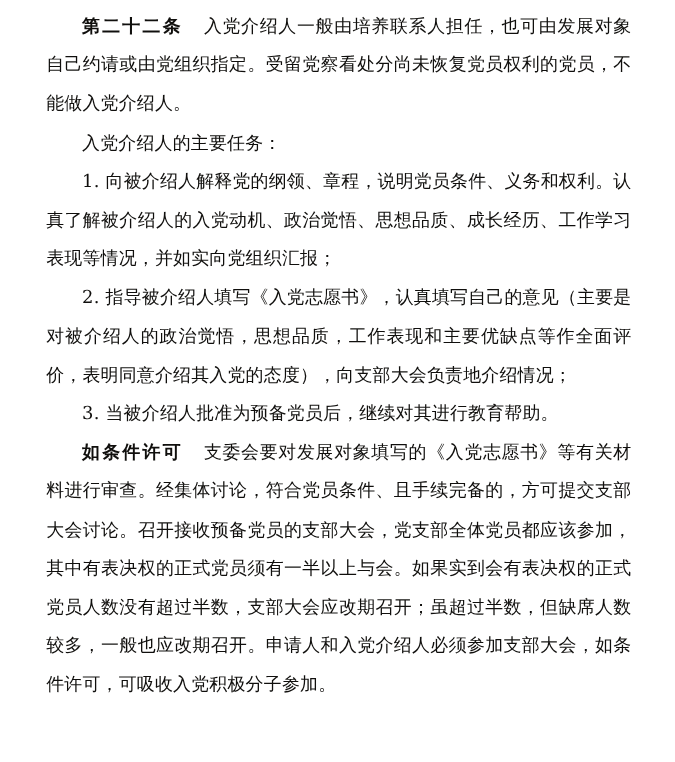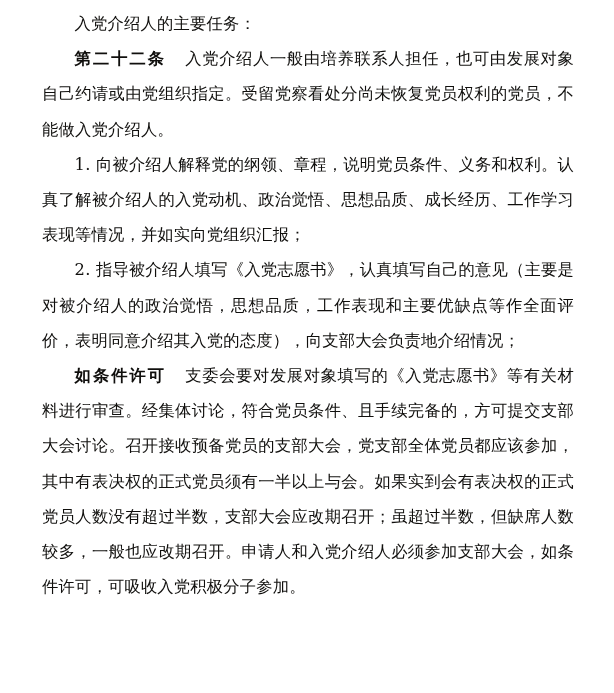--- a/index.html
+++ b/index.html
@@ -41,26 +41,27 @@
     display: inline-block;
     width: 1.15em;
   }
 </style>
 </head>
 <body>
 
 <div id="page">
   <div class="doc-body">
 
+    <p class="para indent"><span class="art-head">第二十二条</span><span class="gap"></span><span>入党介绍人一般由培养联系人担任，也可由发展对象自己约请或由党组织指定。受留党察看处分尚未恢复党员权利的党员，不能做入党介绍人。</span></p>
+
     <p class="para indent"><span>入党介绍人的主要任务：</span></p>
-
-    <p class="para indent"><span class="art-head">第二十二条</span><span class="gap"></span><span>入党介绍人一般由培养联系人担任，也可由发展对象自己约请或由党组织指定。受留党察看处分尚未恢复党员权利的党员，不能做入党介绍人。</span></p>
 
     <p class="para indent"><span>1. 向被介绍人解释党的纲领、章程，说明党员条件、义务和权利。认真了解被介绍人的入党动机、政治觉悟、思想品质、成长经历、工作学习表现等情况，并如实向党组织汇报；</span></p>
 
     <p class="para indent"><span>2. 指导被介绍人填写《入党志愿书》，认真填写自己的意见（主要是对被介绍人的政治觉悟，思想品质，工作表现和主要优缺点等作全面评价，表明同意介绍其入党的态度），向支部大会负责地介绍情况；</span></p>
 
+    <p class="para indent"><span>3. 当被介绍人批准为预备党员后，继续对其进行教育帮助。</span></p>
 
 
     <p class="para indent"><span class="art-head">如条件许可</span><span class="gap"></span><span>支委会要对发展对象填写的《入党志愿书》等有关材料进行审查。经集体讨论，符合党员条件、且手续完备的，方可提交支部大会讨论。召开接收预备党员的支部大会，党支部全体党员都应该参加，其中有表决权的正式党员须有一半以上与会。如果实到会有表决权的正式党员人数没有超过半数，支部大会应改期召开；虽超过半数，但缺席人数较多，一般也应改期召开。申请人和入党介绍人必须参加支部大会，如条件许可，可吸收入党积极分子参加。</span></p>
 
   </div>
 </div>
 
 </body></html>

